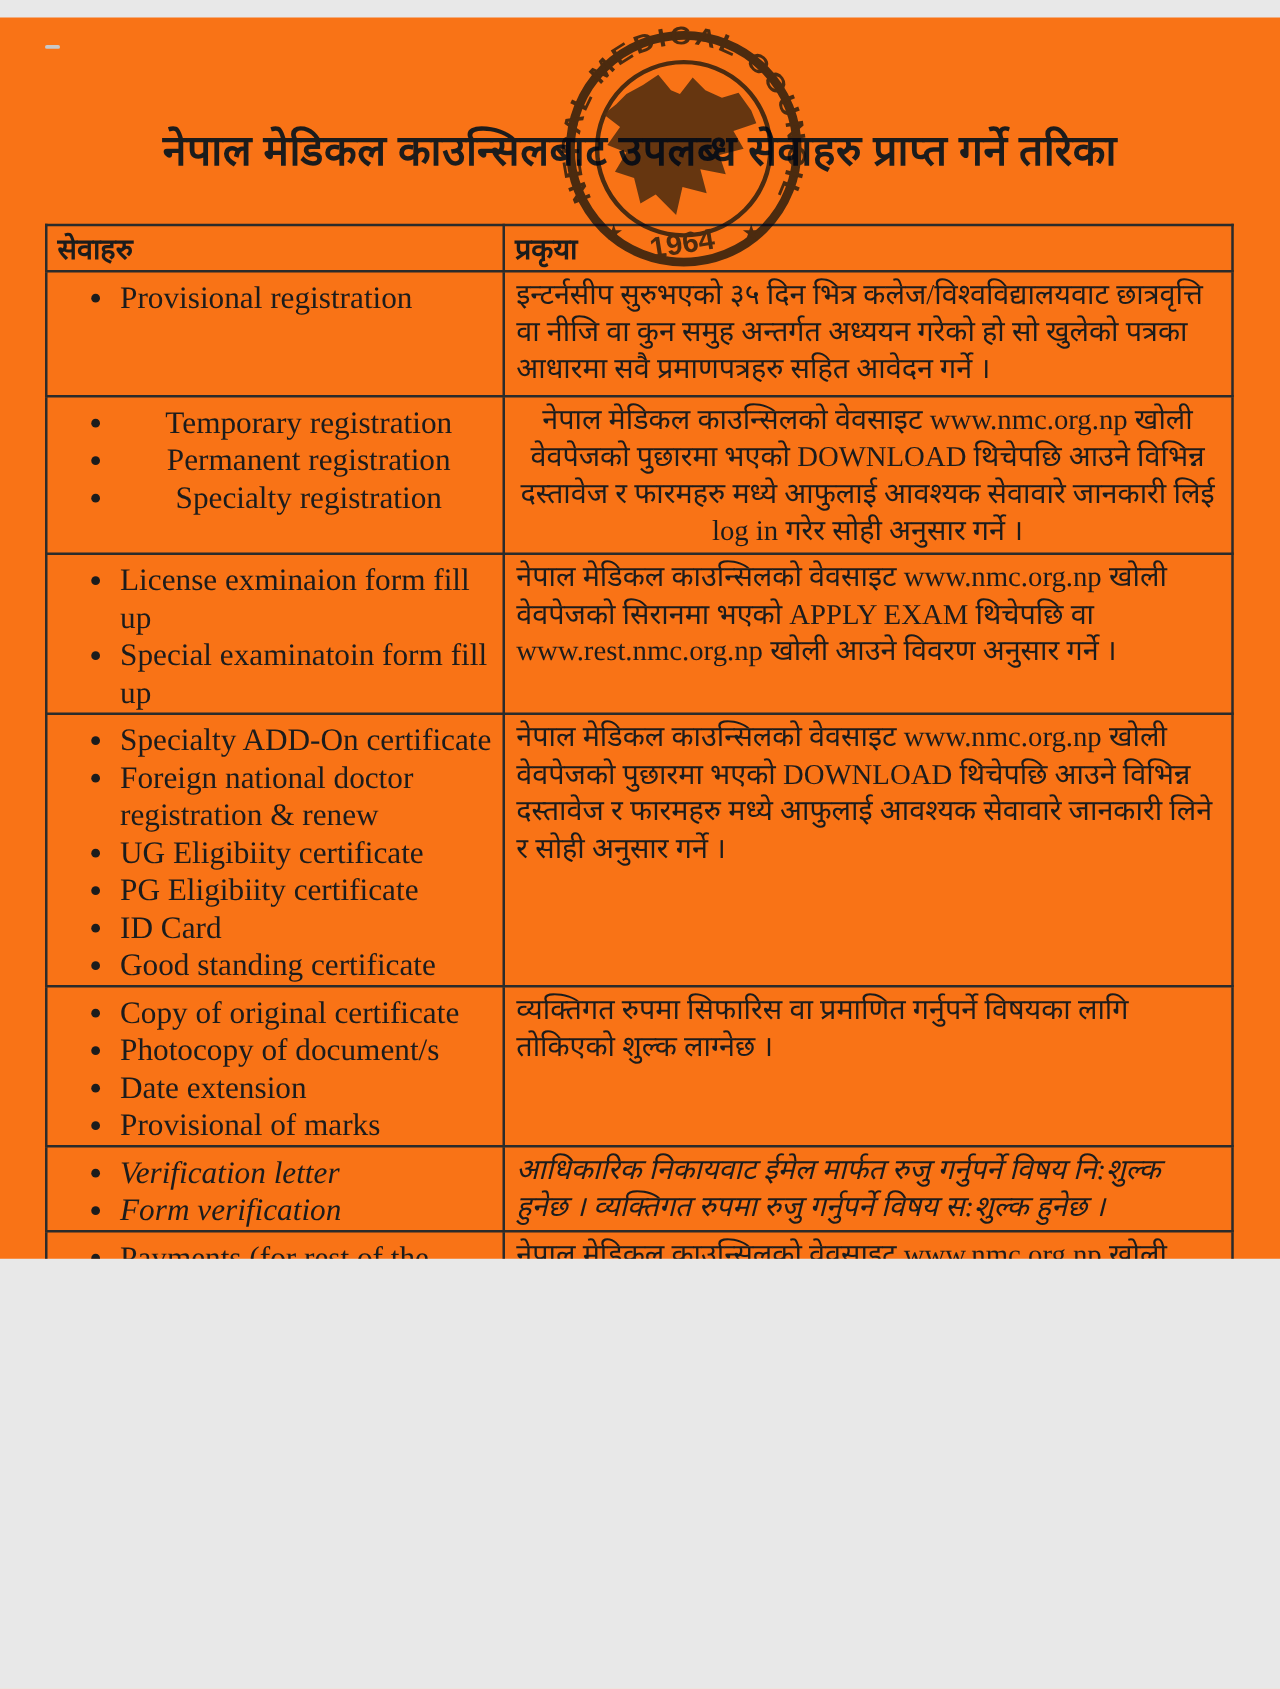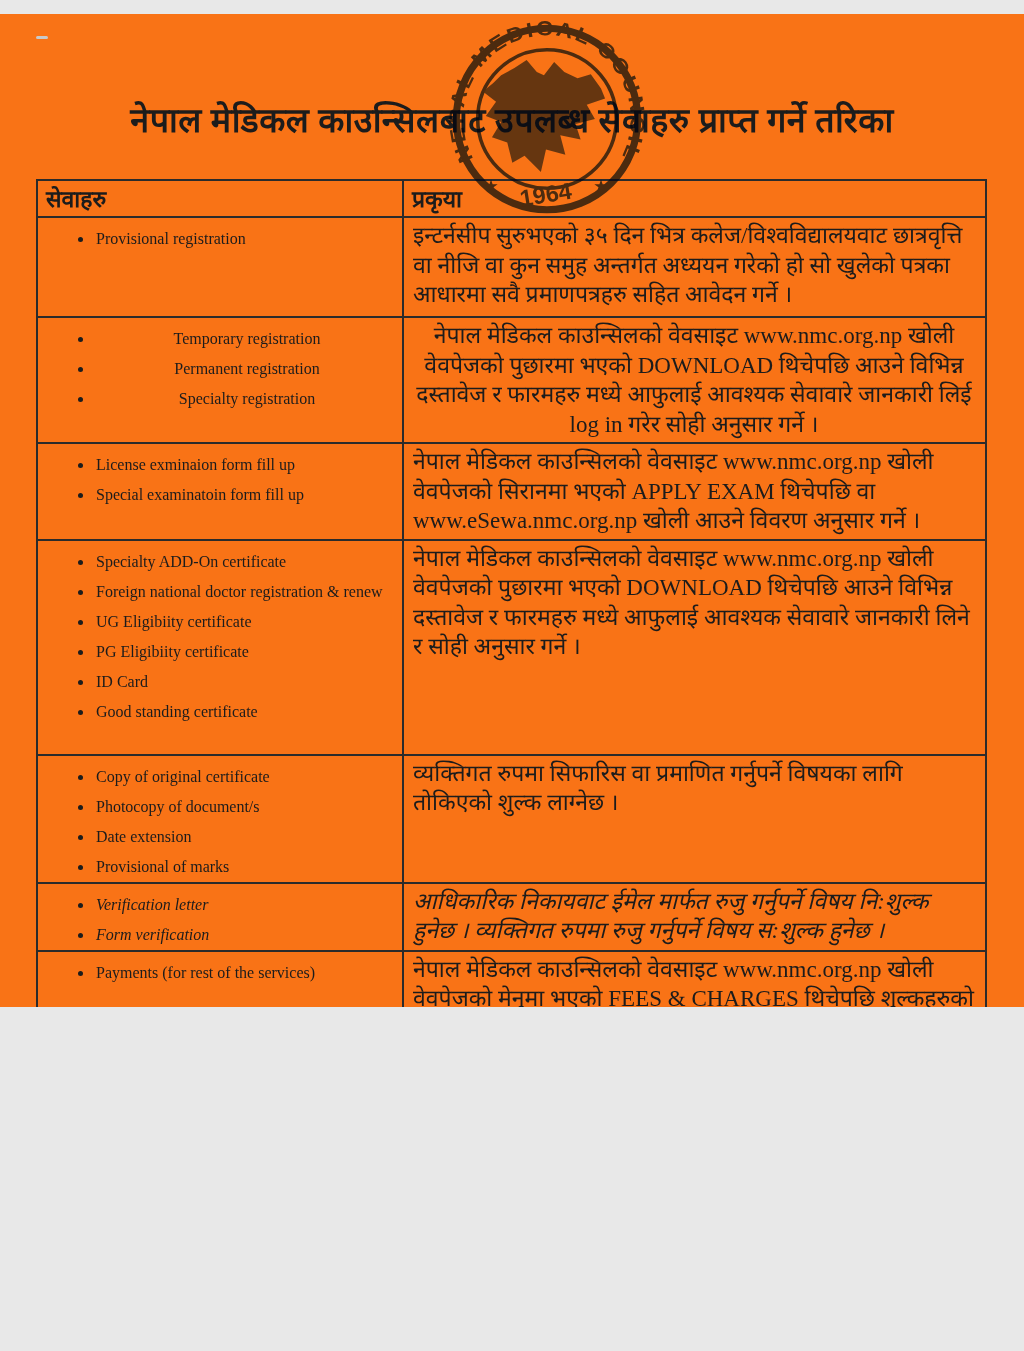--- a/index.html
+++ b/index.html
@@ -60,21 +60,21 @@
   tr.r4{height:124px;}
   tr.r5{height:62px;font-style:italic;}
   tr.r6{height:93px;}
   tr.r7{height:228px;}
   ul.svc-list{
     margin:6px 0 0 0;
     padding:0 4px 0 56px;
     list-style:disc;
   }
   ul.svc-list li{
-    font-size:16px;
+    font-size:25px;
     line-height:30px;
     padding-left:2px;
   }
   .process-text{
     font-size:23px;
     line-height:29.5px;
     padding:3px 10px 3px 9px;
   }
   .footer-note{
     position:absolute;left:46px;top:1266px;right:30px;
@@ -140,21 +140,21 @@
           </td>
     </tr>
     <tr class="r2">
       <td>
             <ul class="svc-list">
               <li>License exminaion form fill up</li>
               <li>Special examinatoin form fill up</li>
             </ul>
           </td>
       <td>
-            <div class="process-text">नेपाल मेडिकल काउन्सिलको वेवसाइट www.nmc.org.np खोली वेवपेजको सिरानमा भएको APPLY EXAM थिचेपछि वा www.eSewa.nmc.org.np खोली आउने विवरण अनुसार गर्ने ।</div>
+            <div class="process-text">नेपाल मेडिकल काउन्सिलको वेवसाइट www.nmc.org.np खोली वेवपेजको सिरानमा भएको APPLY EXAM थिचेपछि वा www.rest.nmc.org.np खोली आउने विवरण अनुसार गर्ने ।</div>
           </td>
     </tr>
     <tr class="r3">
       <td>
             <ul class="svc-list">
               <li>Specialty ADD-On certificate</li>
               <li>Foreign national doctor registration &amp; renew</li>
               <li>UG Eligibiity certificate</li>
               <li>PG Eligibiity certificate</li>
               <li>ID Card</li>

